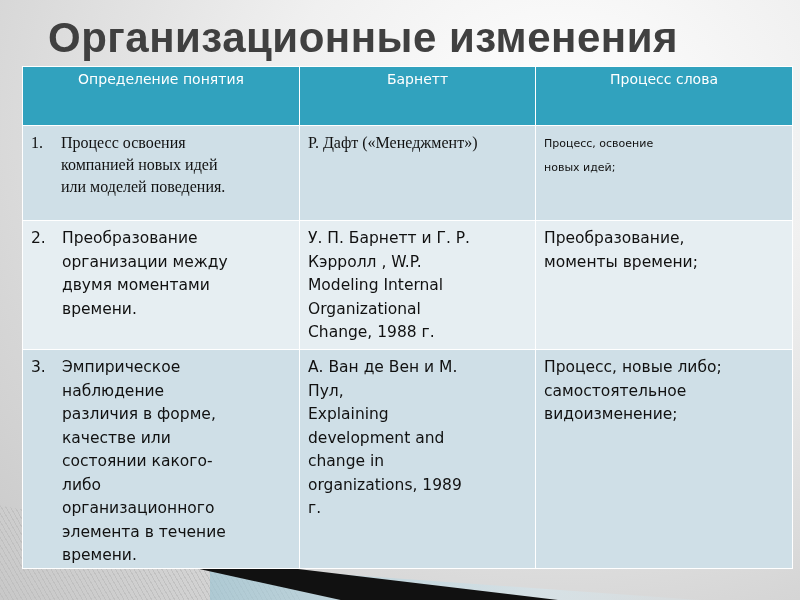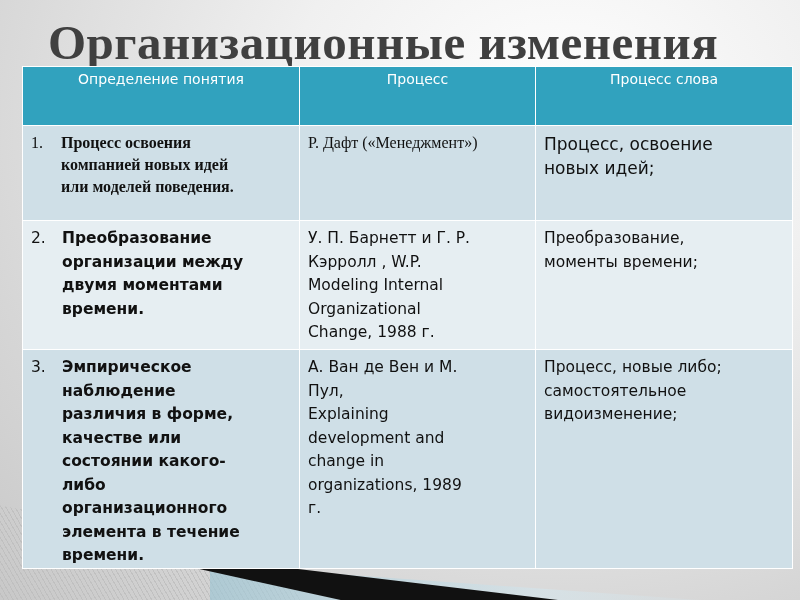--- a/index.html
+++ b/index.html
@@ -20,22 +20,22 @@
     clip-path: polygon(0 8%, 10% 0, 100% 75%, 100% 100%, 60% 100%);
   }
   .swoosh-blue {
     position: absolute; left: 210px; top: 565px; width: 560px; height: 40px;
     background: linear-gradient(90deg, #9fc6d4, #d5e4ea 60%, rgba(230,230,230,0));
     clip-path: polygon(0 0, 100% 100%, 0 100%);
     opacity: 0.7;
   }
   .title {
     position: absolute; left: 48px; top: 14px;
-    font-family: Liberation Serif, serif; font-weight: bold;
-    font-size: 49px; color: #404040; letter-spacing: 0.5px;
+    font-family: Liberation Sans, sans-serif; font-weight: bold;
+    font-size: 42px; color: #404040; letter-spacing: 0.5px;
     margin: 0;
   }
   table.main {
     position: absolute; left: 22px; top: 66px; width: 770px;
     border-collapse: collapse; table-layout: fixed;
   }
   table.main td, table.main th {
     border: 1.5px solid #ffffff; vertical-align: top; padding: 0;
   }
   th {
@@ -43,60 +43,60 @@
     font-size: 14px; height: 54px; text-align: center; padding-top: 4px !important;
   }
   .r1 td { background: #cfdfe7; height: 94px; }
   .r2 td { background: #e6eef2; height: 128px; }
   .r3 td { background: #cfdfe7; height: 218px; }
   .cell { padding: 6px 8px 0 8px; font-size: 15.5px; line-height: 23.5px; color: #111; }
   .serif { font-family: "Liberation Serif", serif; font-size: 16px; line-height: 22px; }
   .numbered { display: flex; }
   .num { width: 31px; flex: none; }
   .serif .num { width: 30px; }
-  .txt { flex: 1; white-space: pre-line; font-weight: bold; }
+  .txt { flex: 1; white-space: pre-line; }
   .plain { white-space: pre-line; }
 </style>
 </head>
 <body>
 
 <div class="hatch"></div>
 <div class="swoosh-blue"></div>
 <div class="swoosh-dark"></div>
 
 <h1 class="title">Организационные изменения</h1>
 
 <table class="main">
   <colgroup>
     <col style="width:277px">
     <col style="width:236px">
     <col style="width:257px">
   </colgroup>
   <thead>
     <tr>
       <th>Определение понятия</th>
-      <th>Процесс</th>
+      <th>Барнетт</th>
       <th>Процесс слова</th>
     </tr>
   </thead>
   <tbody>
     <tr class="r1">
       <td>
         <div class="cell serif numbered">
           <span class="num">1.</span>
           <span class="txt">Процесс освоения
 компанией новых идей
 или моделей поведения.</span>
         </div>
       </td>
       <td>
         <div class="cell serif plain">Р. Дафт («Менеджмент»)</div>
       </td>
       <td>
-        <div class="cell plain" style="font-size:17px;line-height:24px;">Процесс, освоение
+        <div class="cell plain" style="font-size:11px;line-height:24px;">Процесс, освоение
 новых идей;</div>
       </td>
     </tr>
     <tr class="r2">
       <td>
         <div class="cell numbered">
           <span class="num">2.</span>
           <span class="txt">Преобразование
 организации между
 двумя моментами

